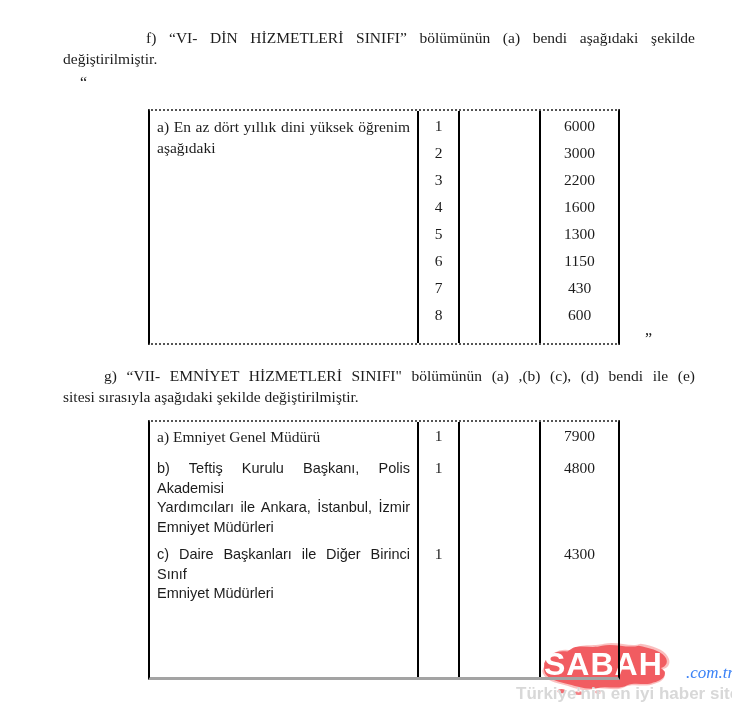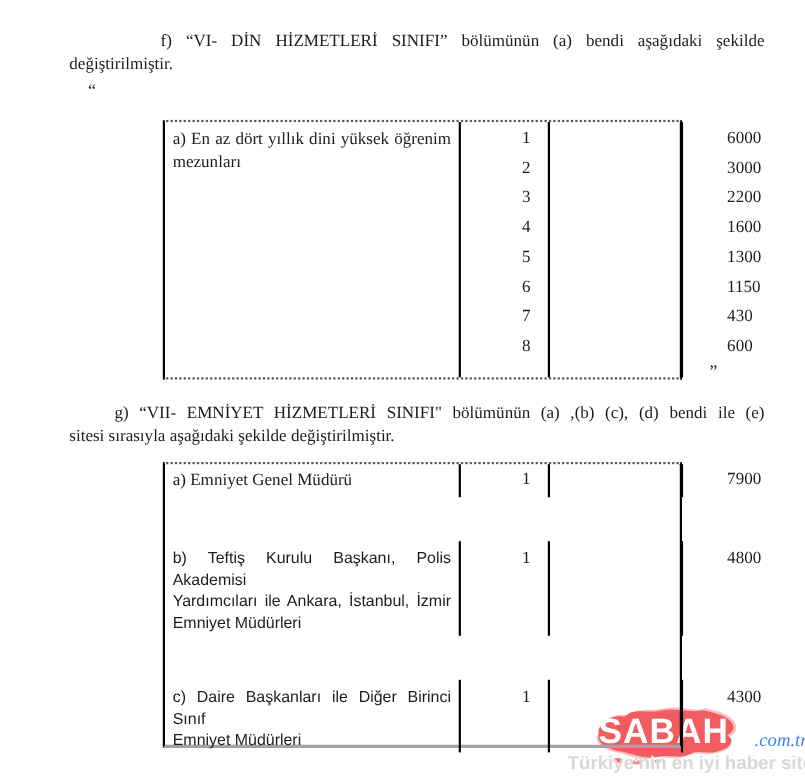--- a/index.html
+++ b/index.html
@@ -12,21 +12,21 @@
     font:15.5px/21px "Liberation Serif", serif; color:#1c1c1c; }
   .jl { text-align:justify; text-align-last:justify; }
   #para-f { top:27px; } #para-f .l1 { text-indent:83px; }
   #para-g { top:365px; } #para-g .l1 { text-indent:41px; }
   .quote { position:absolute; font:16px "Liberation Serif", serif; color:#1c1c1c; z-index:2; }
   #open-quote { left:80px; top:74px; }
   #close-quote { left:645px; top:330px; }
 
   .doc-table { position:absolute; left:148px; width:472px; box-sizing:border-box;
     display:grid; grid-template-columns:269px 41px 81px 1fr; z-index:1;
-    border-left:2.5px solid #000; border-right:2.5px solid #000; background:transparent;gap:40px; }
+    border-left:2.5px solid #000; border-right:2.5px solid #000; background:transparent; }
   #table1 { top:109px; height:236px; grid-template-rows:1fr;
     border-top:2px dotted #555; border-bottom:2px dotted #555; }
   #table2 { top:420px; height:260px; grid-template-rows:30px 86px 1fr;
     border-top:2px dotted #555; border-bottom:3px solid #a3a3a3; }
   .cdiv { border-right:2.5px solid #000; }
   .cell { box-sizing:border-box; min-width:0; }
 
   .t1-desc { padding:5px 7px 0 7px; font:15.5px/21px "Liberation Serif", serif; }
   .numcol { padding-top:2px; text-align:center; font-size:15.5px; }
   .numcol .r { height:27px; line-height:26px; }
@@ -66,21 +66,21 @@
 <div class="para" id="para-f">
   <div class="l1 jl">f) “VI- DİN HİZMETLERİ SINIFI” bölümünün (a) bendi aşağıdaki şekilde</div>
   <div class="l2">değiştirilmiştir.</div>
 </div>
 
 <div class="quote" id="open-quote">“</div>
 
 <div class="doc-table" id="table1">
   <div class="cell cdiv t1-desc">
     <div class="jl">a) En az dört yıllık dini yüksek öğrenim</div>
-    <div>mezunları</div>
+    <div>aşağıdaki</div>
   </div>
   <div class="cell cdiv numcol">
     <div class="r">1</div>
     <div class="r">2</div>
     <div class="r">3</div>
     <div class="r">4</div>
     <div class="r">5</div>
     <div class="r">6</div>
     <div class="r">7</div>
     <div class="r">8</div>

